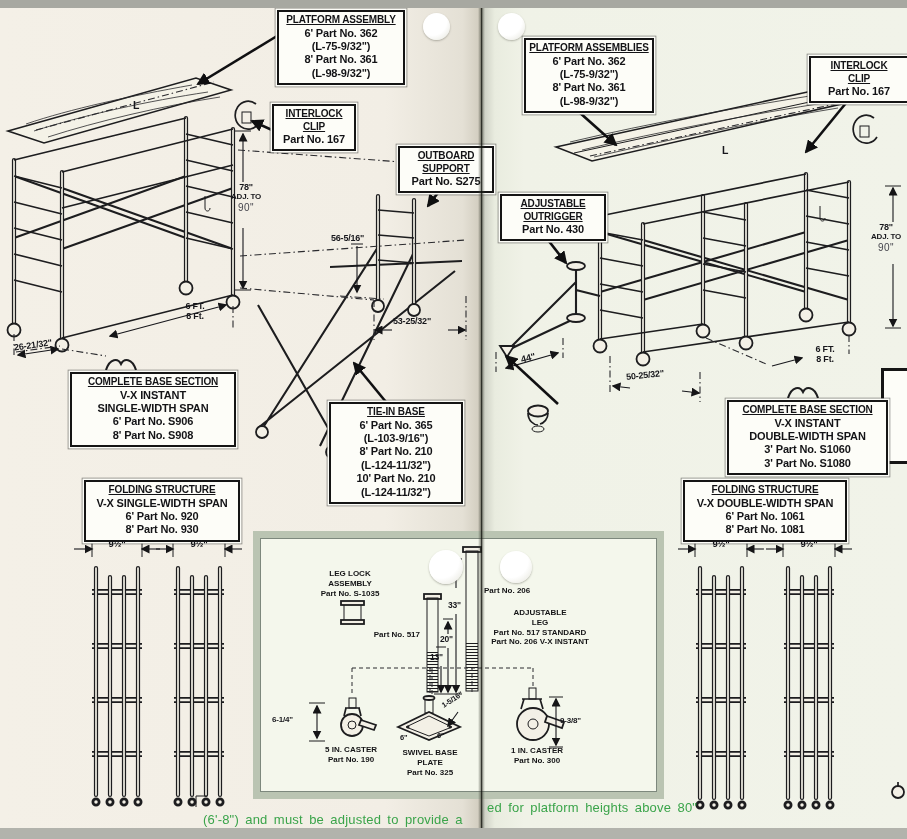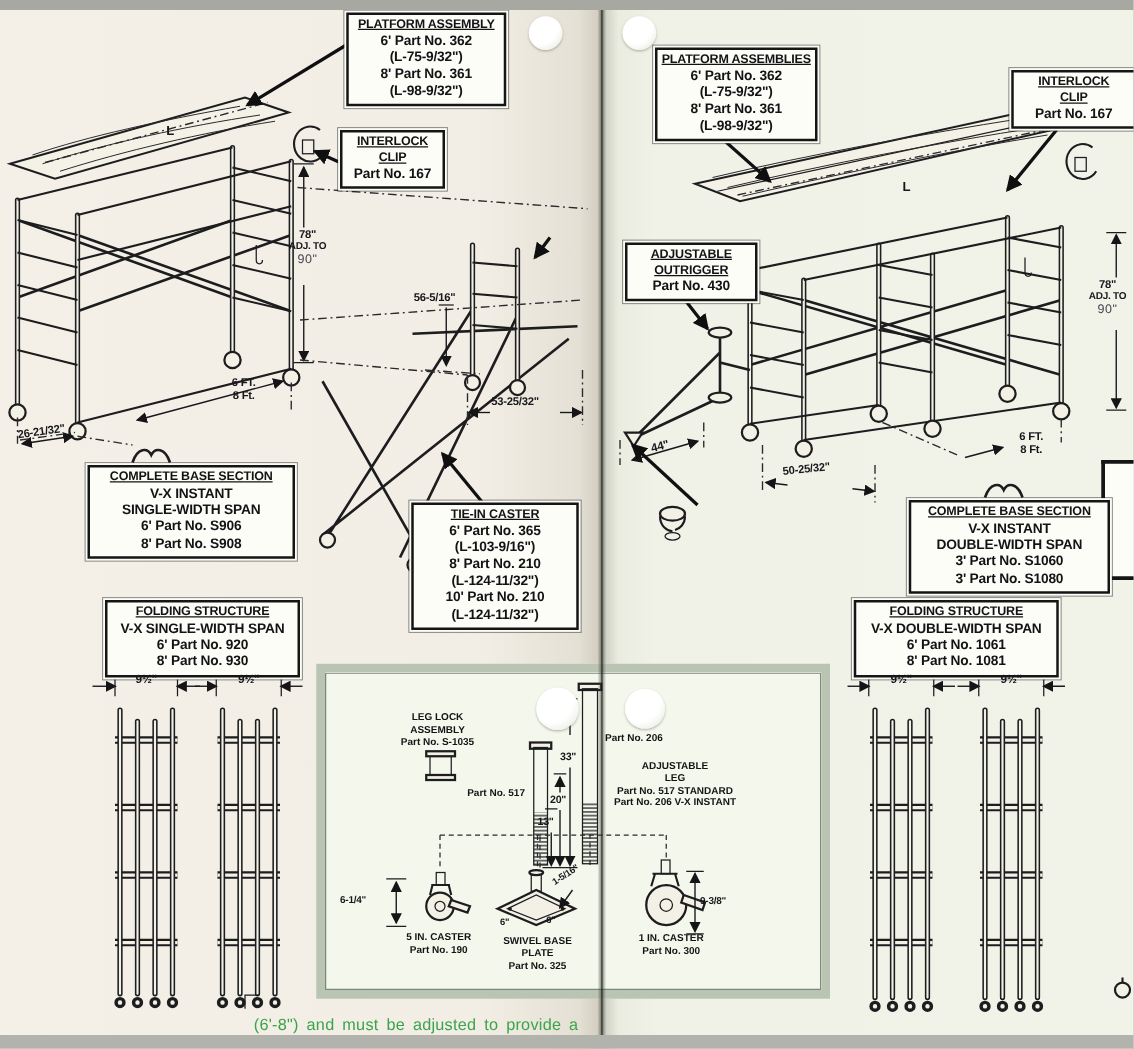--- a/index.html
+++ b/index.html
@@ -269,39 +269,44 @@
     <div class="l">6' Part No. 362</div>
     <div class="l">(L-75-9/32")</div>
     <div class="l">8' Part No. 361</div>
     <div class="l">(L-98-9/32")</div>
   </div>
   <div class="co" style="left:272px;top:104px;width:74px">
     <div class="l t">INTERLOCK</div>
     <div class="l t">CLIP</div>
     <div class="l">Part No. 167</div>
   </div>
+  <div class="co" style="left:398px;top:146px;width:86px">
+    <div class="l t">OUTBOARD</div>
+    <div class="l t">SUPPORT</div>
+    <div class="l">Part No. S275</div>
+  </div>
   <div class="co" style="left:524px;top:38px;width:120px">
     <div class="l t">PLATFORM ASSEMBLIES</div>
     <div class="l">6' Part No. 362</div>
     <div class="l">(L-75-9/32")</div>
     <div class="l">8' Part No. 361</div>
     <div class="l">(L-98-9/32")</div>
   </div>
   <div class="co" style="left:809px;top:56px;width:90px">
     <div class="l t">INTERLOCK</div>
     <div class="l t">CLIP</div>
     <div class="l">Part No. 167</div>
   </div>
   <div class="co" style="left:500px;top:194px;width:96px">
     <div class="l t">ADJUSTABLE</div>
     <div class="l t">OUTRIGGER</div>
     <div class="l">Part No. 430</div>
   </div>
   <div class="co" style="left:329px;top:402px;width:124px">
-    <div class="l t">TIE-IN CASTER</div>
+    <div class="l t">TIE-IN BASE</div>
     <div class="l">6' Part No. 365</div>
     <div class="l">(L-103-9/16")</div>
     <div class="l">8' Part No. 210</div>
     <div class="l">(L-124-11/32")</div>
     <div class="l">10' Part No. 210</div>
     <div class="l">(L-124-11/32")</div>
   </div>
   <div class="co" style="left:70px;top:372px;width:156px">
     <div class="l t">COMPLETE BASE SECTION</div>
     <div class="l">V-X INSTANT</div>
@@ -388,13 +393,14 @@
     <div>SWIVEL BASE</div>
     <div>PLATE</div>
     <div>Part No. 325</div>
   </div>
   <div class="pl ctr" style="left:504px;top:746px;width:66px">
     <div>1 IN. CASTER</div>
     <div>Part No. 300</div>
   </div>
 
   <span class="foot" style="left:203px;top:812px">(6'-8") and must be adjusted to provide a</span>
+  <span class="foot" style="left:487px;top:800px">ed for platform heights above 80"</span>
 </div>
 
 </body></html>

